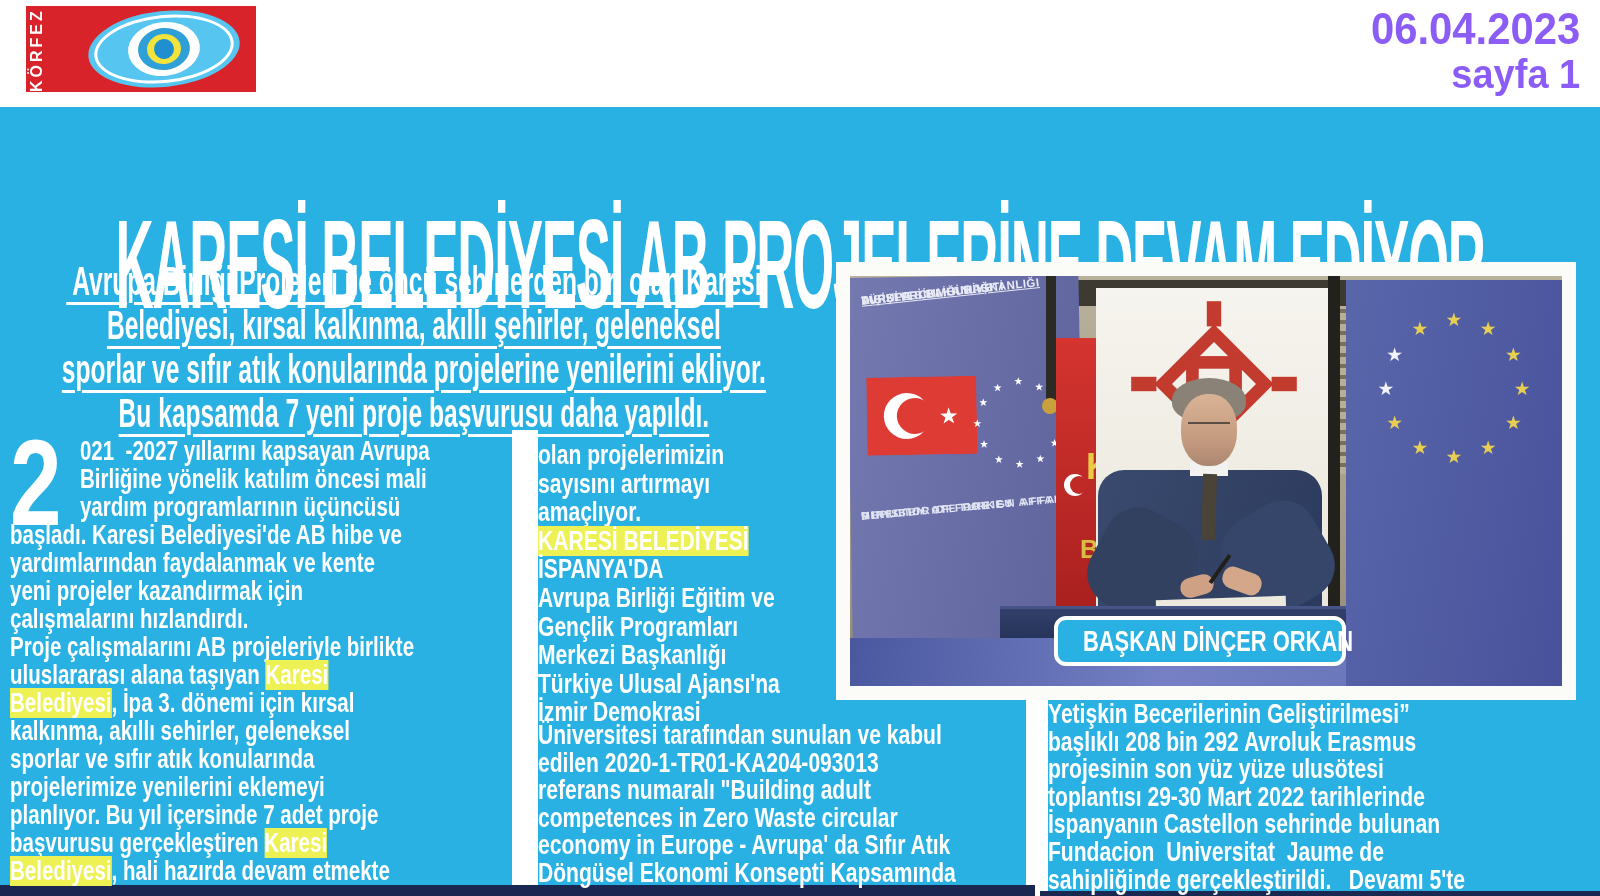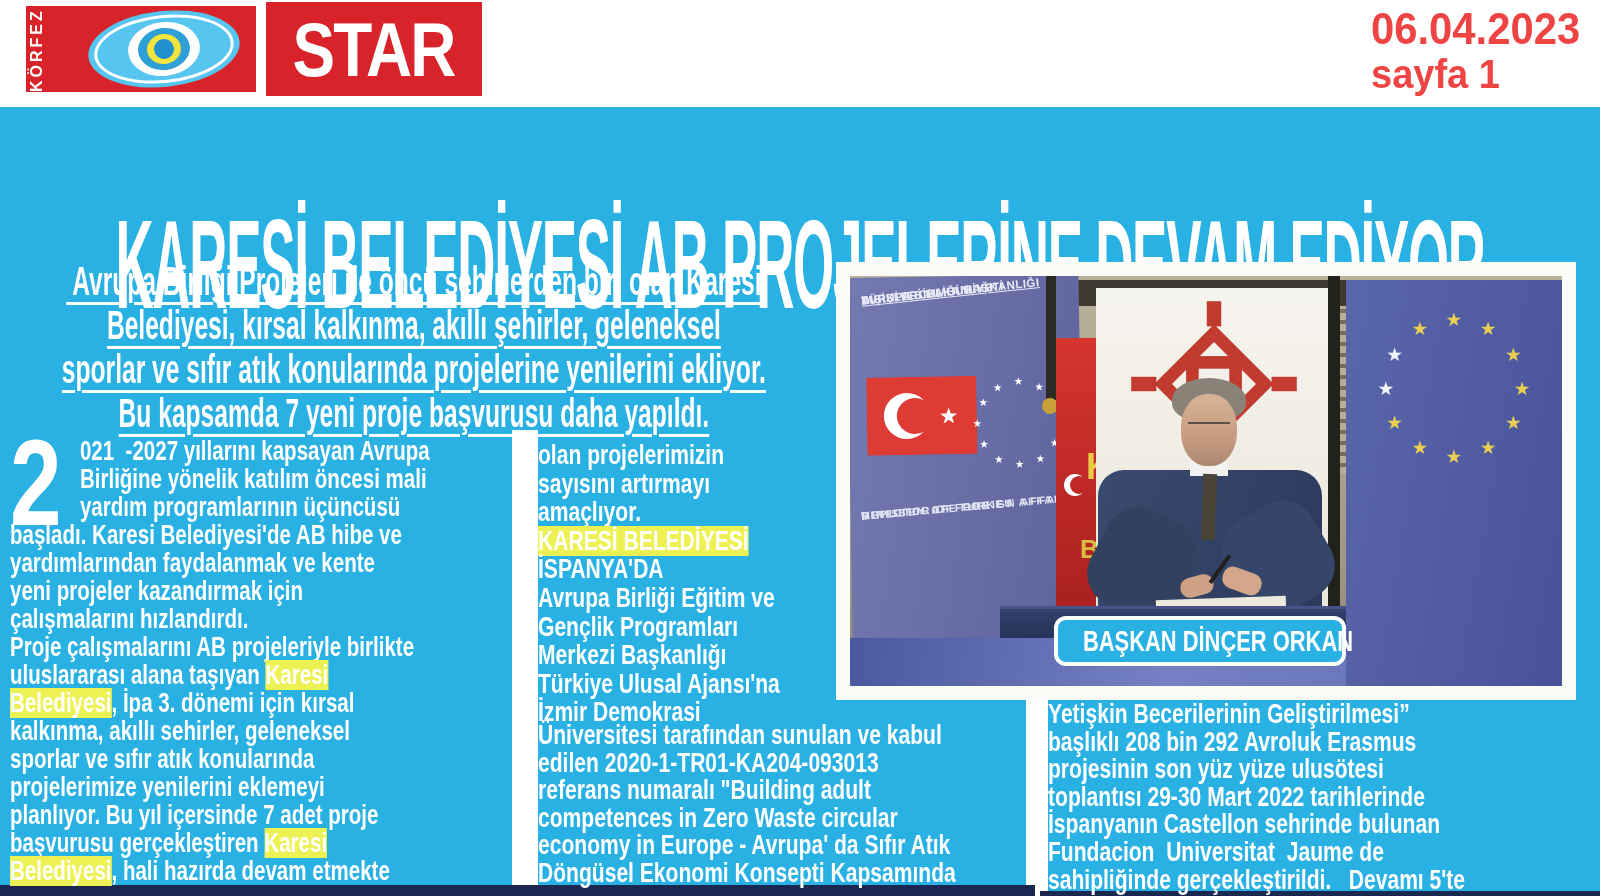--- a/index.html
+++ b/index.html
@@ -16,21 +16,21 @@
   .eye div{position:absolute;border-radius:50%;}
   .eye-o1{inset:0;background:#56c5ef;}
   .eye-ring{inset:4px 6px;border:3px solid #fff;}
   .eye-o2{inset:11px 40px;background:#fff;}
   .eye-o3{inset:17px 50px;background:#2f9fd8;}
   .eye-o4{inset:23px 59px;background:#f2e43c;}
   .eye-pupil{inset:28px 66px;background:#1f8fd0;}
   .logo-box2{position:absolute;left:266px;top:2px;width:216px;height:94px;background:#d8232a;
              display:flex;align-items:center;justify-content:center;}
   .star-word{color:#fff;font-weight:bold;font-size:76px;transform:scaleX(.84);letter-spacing:-2px;}
-  .dateblock{position:absolute;right:20px;top:6px;color:#ef4444;font-weight:bold;}
+  .dateblock{position:absolute;right:20px;top:6px;text-align:right;color:#8b5cf6;font-weight:bold;}
   .date-line1{font-size:44px;line-height:46px;transform:scaleX(.95);transform-origin:100% 0;}
   .date-line2{font-size:40px;line-height:44px;transform:scaleX(.95);transform-origin:100% 0;}
 
   
   .cyan{position:absolute;left:0;top:107px;width:1600px;height:789px;background:#29b1e4;}
   .headline{position:absolute;left:0;top:118px;width:3810px;transform:scaleX(.42);
             transform-origin:0 0;text-align:center;white-space:nowrap;color:#fff;
             font-weight:bold;font-size:126px;line-height:126px;letter-spacing:-3px;}
   .subhead{position:absolute;left:8px;top:260px;width:1320px;transform:scaleX(.615);
            transform-origin:0 0;color:#fff;font-weight:bold;font-size:40px;
@@ -138,23 +138,20 @@
       <span class="korfez">KÖRFEZ</span>
       <div class="eye">
         <div class="eye-o1"></div>
         <div class="eye-ring"></div>
         <div class="eye-o2"></div>
         <div class="eye-o3"></div>
         <div class="eye-o4"></div>
         <div class="eye-pupil"></div>
       </div>
     </div>
-    <div class="logo-box2">
-      <span class="star-word">STAR</span>
-    </div>
     <div class="dateblock">
       <div class="date-line1">06.04.2023</div>
       <div class="date-line2">sayfa 1</div>
     </div>
   </header>
 
   <div class="cyan"></div>
 
   <h1 class="headline">KARESİ BELEDİYESİ AB PROJELERİNE DEVAM EDİYOR</h1>
 

